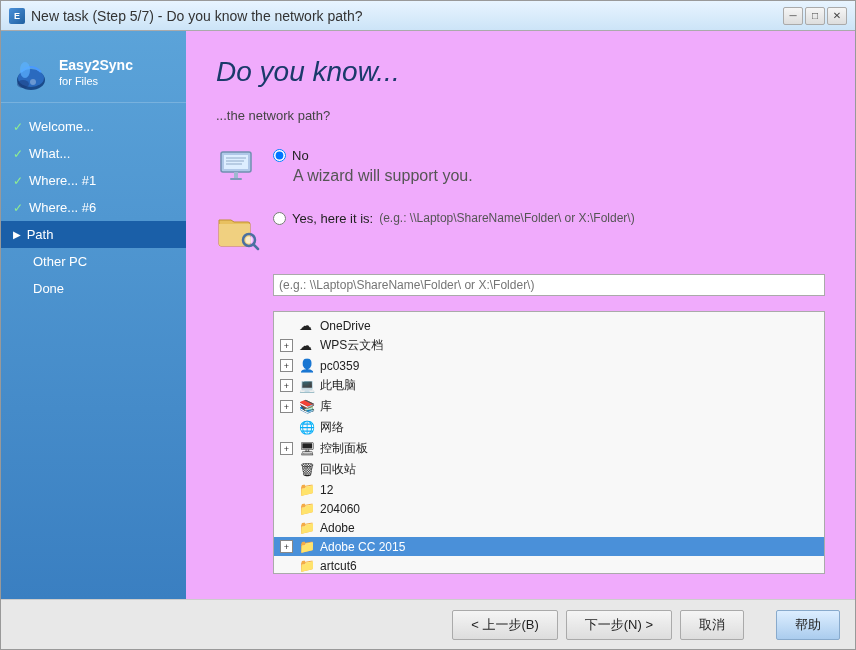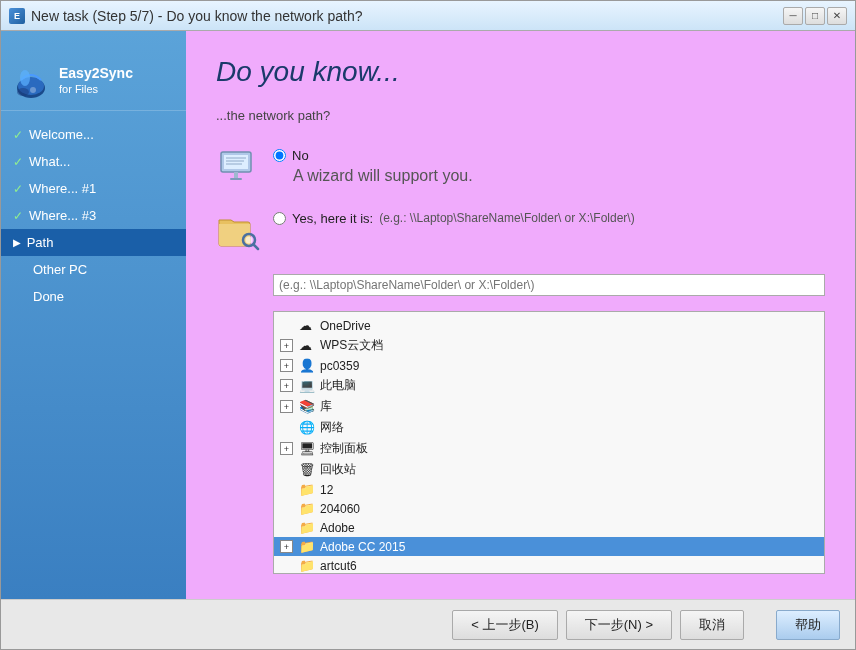--- a/index.html
+++ b/index.html
@@ -10,21 +10,21 @@
     .title-bar { background: linear-gradient(to bottom, #e8f4ff, #cce4f7); height: 30px; display: flex; align-items: center; justify-content: space-between; padding: 0 8px; border-bottom: 1px solid #aaa; }
     .title-bar-left { display: flex; align-items: center; gap: 6px; }
     .title-icon { width: 16px; height: 16px; background: linear-gradient(135deg, #4a90d9, #2060a0); border-radius: 2px; display: flex; align-items: center; justify-content: center; font-size: 9px; color: white; font-weight: bold; }
     .title-text { font-size: 14px; color: #333; }
     .title-buttons { display: flex; gap: 2px; }
     .title-btn { width: 20px; height: 18px; border: 1px solid #aaa; background: linear-gradient(to bottom, #f5f5f5, #ddd); cursor: pointer; display: flex; align-items: center; justify-content: center; font-size: 10px; color: #444; border-radius: 2px; }
 
     .main-content { display: flex; flex: 1; overflow: hidden; }
 
     .sidebar { width: 185px; background: linear-gradient(to bottom, #5ba3d9, #3a7fc1); display: flex; flex-direction: column; padding: 0; }
-    .sidebar-logo { padding: 29px 10px 10px; display: flex; align-items: center; gap: 8px; border-bottom: 1px solid rgba(255,255,255,0.2); }
+    .sidebar-logo { padding: 21px 10px 10px; display: flex; align-items: center; gap: 8px; border-bottom: 1px solid rgba(255,255,255,0.2); }
     .logo-icon { width: 40px; height: 40px; }
     .logo-text { color: white; font-size: 11px; line-height: 1.3; }
     .logo-text .brand { font-size: 14px; font-weight: bold; }
 
     .nav-items { padding: 10px 0; flex: 1; }
     .nav-item { display: flex; align-items: center; gap: 6px; padding: 6px 12px; color: white; font-size: 13px; cursor: pointer; position: relative; }
     .nav-item.active { background: #1a5fa8; }
     .nav-item .nav-arrow { font-size: 10px; color: #fff; }
     .nav-item .check-icon { color: #90ee90; font-size: 12px; }
 
@@ -106,21 +106,21 @@
         <div class="nav-item">
           <span class="check-icon">✓</span>
           <span>What...</span>
         </div>
         <div class="nav-item">
           <span class="check-icon">✓</span>
           <span>Where... #1</span>
         </div>
         <div class="nav-item">
           <span class="check-icon">✓</span>
-          <span>Where... #3</span>
+          <span>Where... #6</span>
         </div>
         <div class="nav-item active">
           <span class="nav-arrow">▶</span>
           <span>Path</span>
         </div>
         <div class="nav-item">
           <span class="expand-placeholder"></span>
           <span>Other PC</span>
         </div>
         <div class="nav-item">

